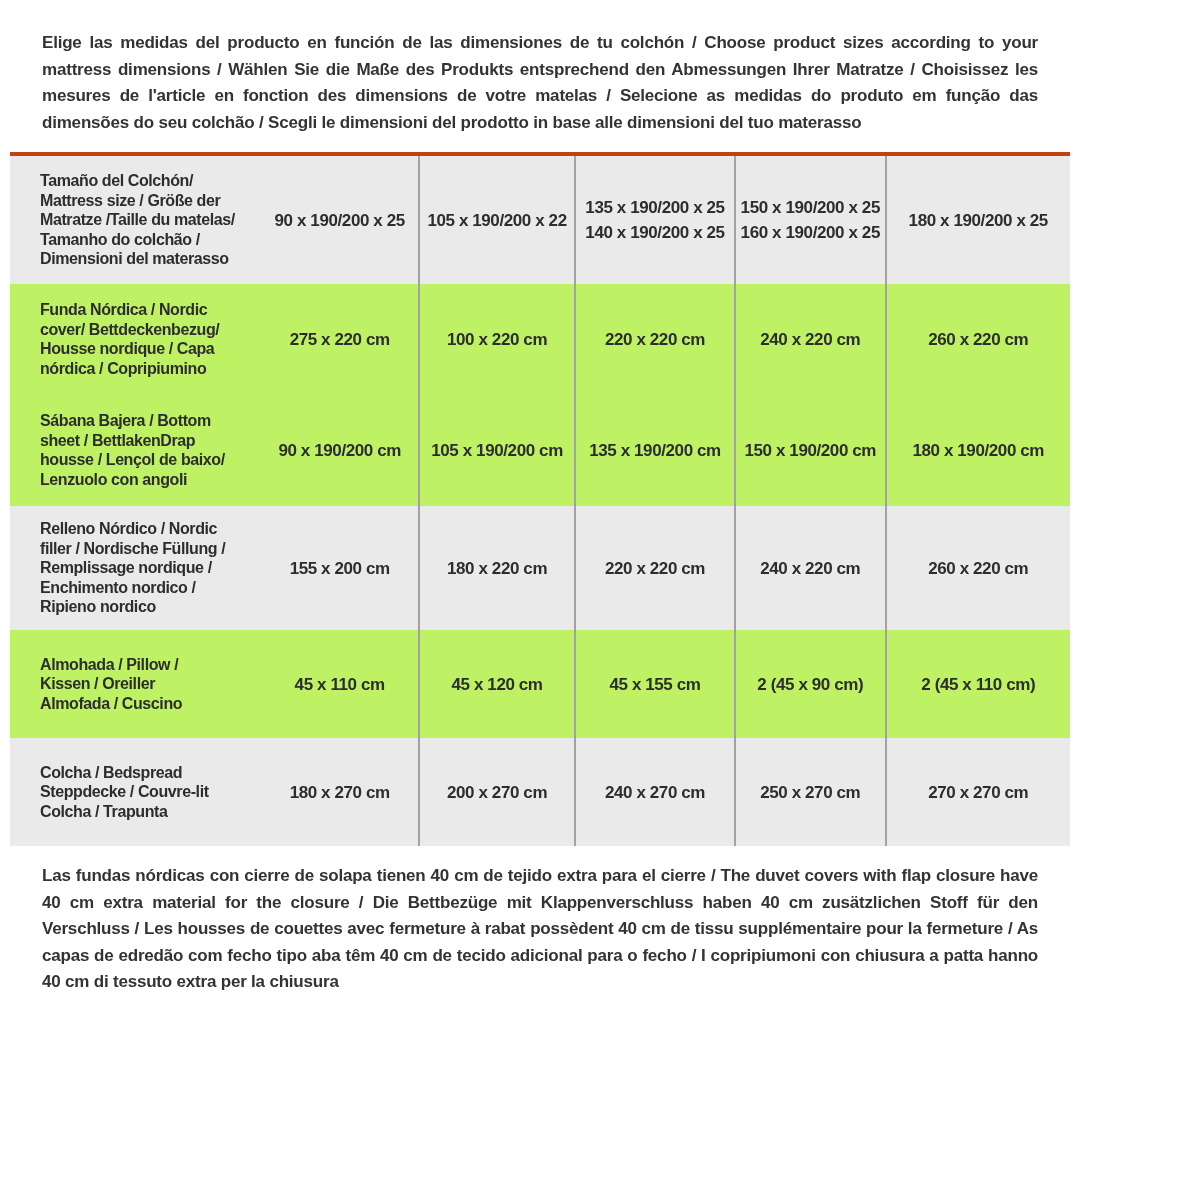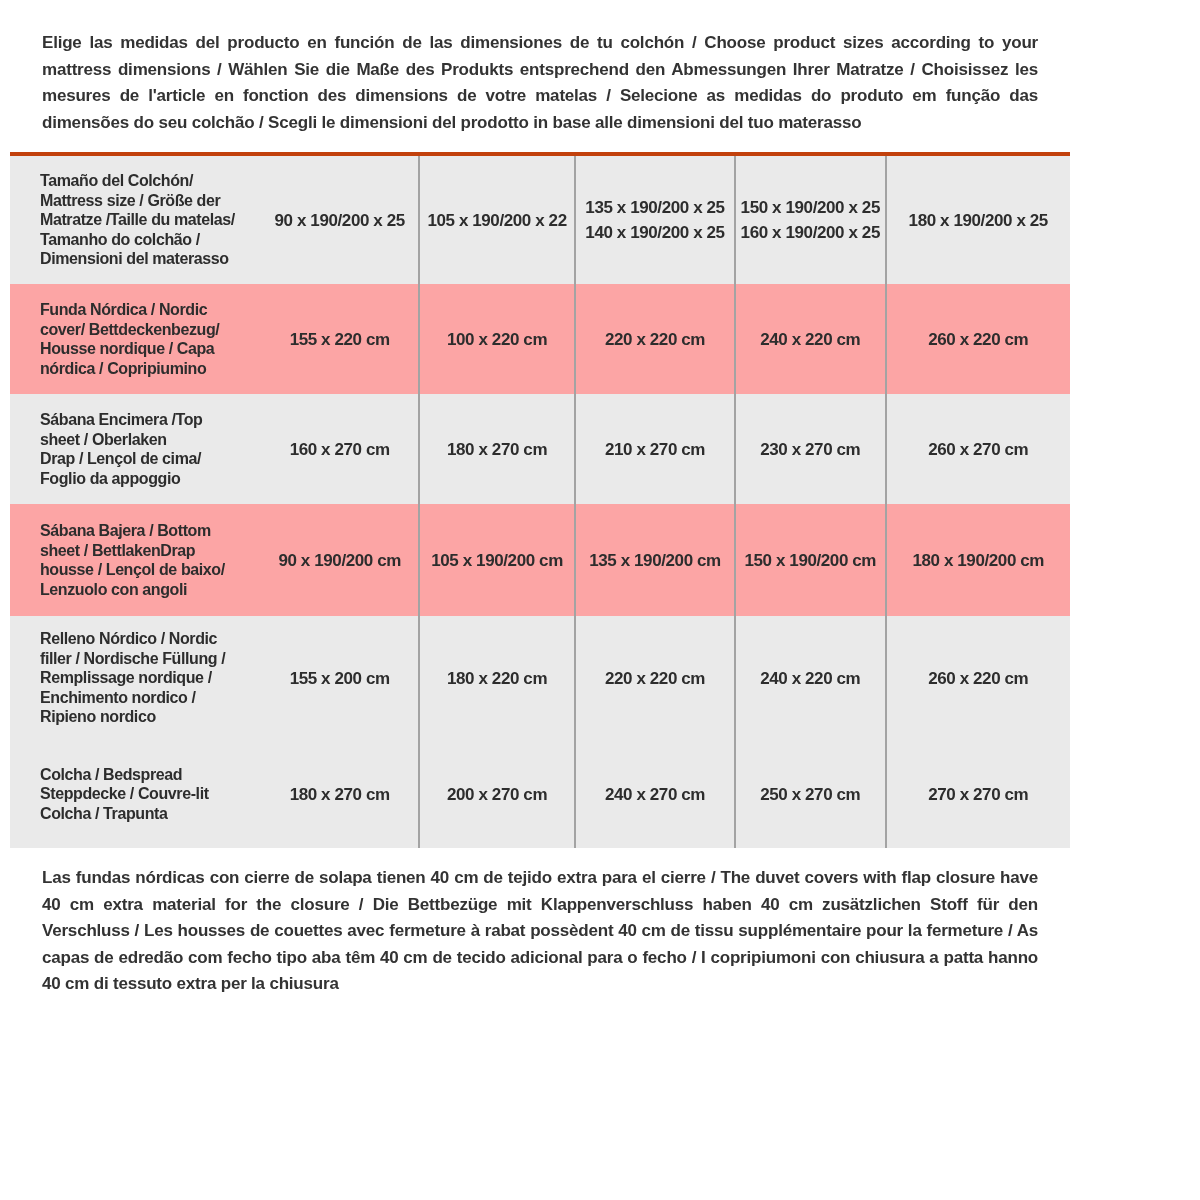--- a/index.html
+++ b/index.html
@@ -37,21 +37,21 @@
     table-layout: fixed;
     border-top: 4px solid #c2410c;
   }
   table.size-table td {
     vertical-align: middle;
     color: #2d2d2d;
     font-weight: 700;
     letter-spacing: -0.4px;
   }
   tr.band-gray  { background: #eaeaea; }
-  tr.band-white { background: #fca5a5; }
+  tr.band-white { background: #bef264; }
 
   td.lbl {
     padding-left: 30px;
     padding-right: 6px;
     font-size: 16px;
     line-height: 19.5px;
     text-align: left;
     white-space: pre-line;
   }
   td.val {
@@ -106,38 +106,27 @@
         <td class="val">150 x 190/200 x 25
 160 x 190/200 x 25</td>
         <td class="val">180 x 190/200 x 25</td>
       </tr>
 
       <tr class="band-white r-1">
         <td class="lbl">Funda Nórdica /  Nordic
 cover/ Bettdeckenbezug/
 Housse nordique  / Capa
 nórdica / Copripiumino</td>
-        <td class="val">155 x 220 cm</td>
+        <td class="val">275 x 220 cm</td>
         <td class="val">100 x 220 cm</td>
         <td class="val">220 x 220 cm</td>
         <td class="val">240 x 220 cm</td>
         <td class="val">260 x 220 cm</td>
       </tr>
 
-      <tr class="band-gray r-2">
-        <td class="lbl">Sábana Encimera /Top
-sheet / Oberlaken
-Drap / Lençol de cima/
-Foglio da appoggio</td>
-        <td class="val">160 x 270 cm</td>
-        <td class="val">180 x 270 cm</td>
-        <td class="val">210 x 270 cm</td>
-        <td class="val">230 x 270 cm</td>
-        <td class="val">260 x 270 cm</td>
-      </tr>
 
       <tr class="band-white r-3">
         <td class="lbl">Sábana Bajera / Bottom
 sheet / BettlakenDrap
 housse / Lençol de baixo/
 Lenzuolo con angoli</td>
         <td class="val">90 x 190/200 cm</td>
         <td class="val">105 x 190/200 cm</td>
         <td class="val">135 x 190/200 cm</td>
         <td class="val">150 x 190/200 cm</td>
@@ -150,20 +139,30 @@
 Remplissage nordique /
 Enchimento nordico /
 Ripieno nordico</td>
         <td class="val">155 x 200 cm</td>
         <td class="val">180 x 220 cm</td>
         <td class="val">220 x 220 cm</td>
         <td class="val">240 x 220 cm</td>
         <td class="val">260 x 220 cm</td>
       </tr>
 
+      <tr class="band-white r-5">
+        <td class="lbl">Almohada  / Pillow /
+Kissen / Oreiller
+Almofada / Cuscino</td>
+        <td class="val">45 x 110 cm</td>
+        <td class="val">45 x 120 cm</td>
+        <td class="val">45 x 155 cm</td>
+        <td class="val">2 (45 x 90 cm)</td>
+        <td class="val">2 (45 x 110 cm)</td>
+      </tr>
 
       <tr class="band-gray r-6">
         <td class="lbl">Colcha / Bedspread
 Steppdecke / Couvre-lit
 Colcha / Trapunta</td>
         <td class="val">180 x 270 cm</td>
         <td class="val">200 x 270 cm</td>
         <td class="val">240 x 270 cm</td>
         <td class="val">250 x 270 cm</td>
         <td class="val">270 x 270 cm</td>

